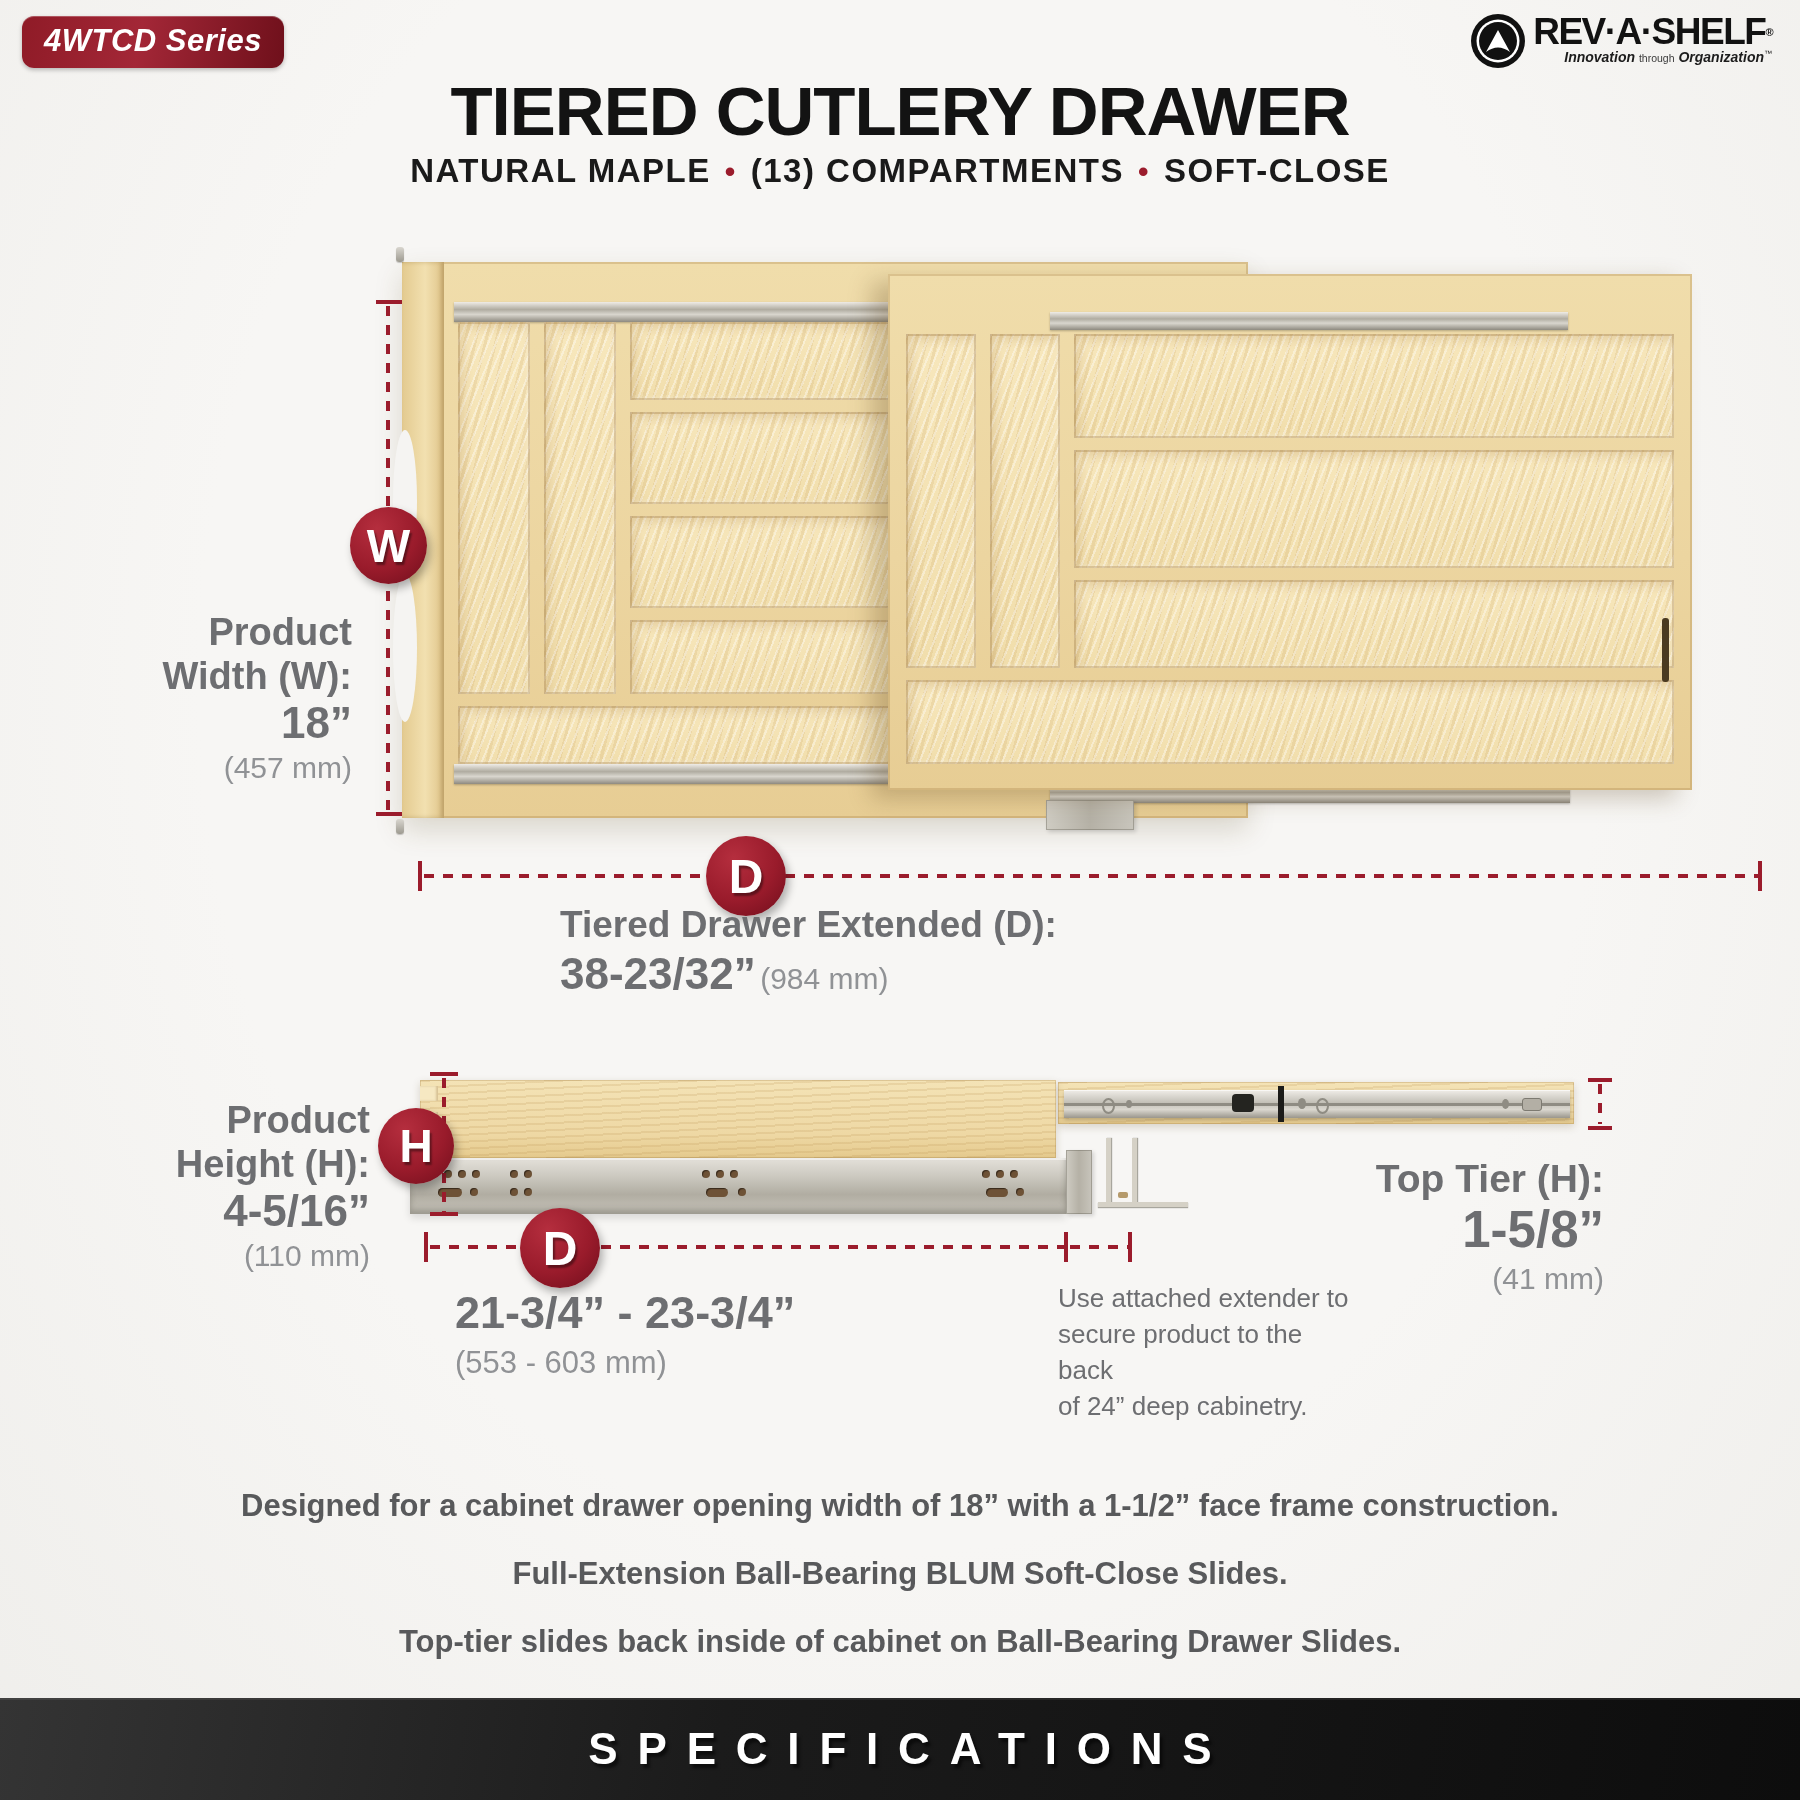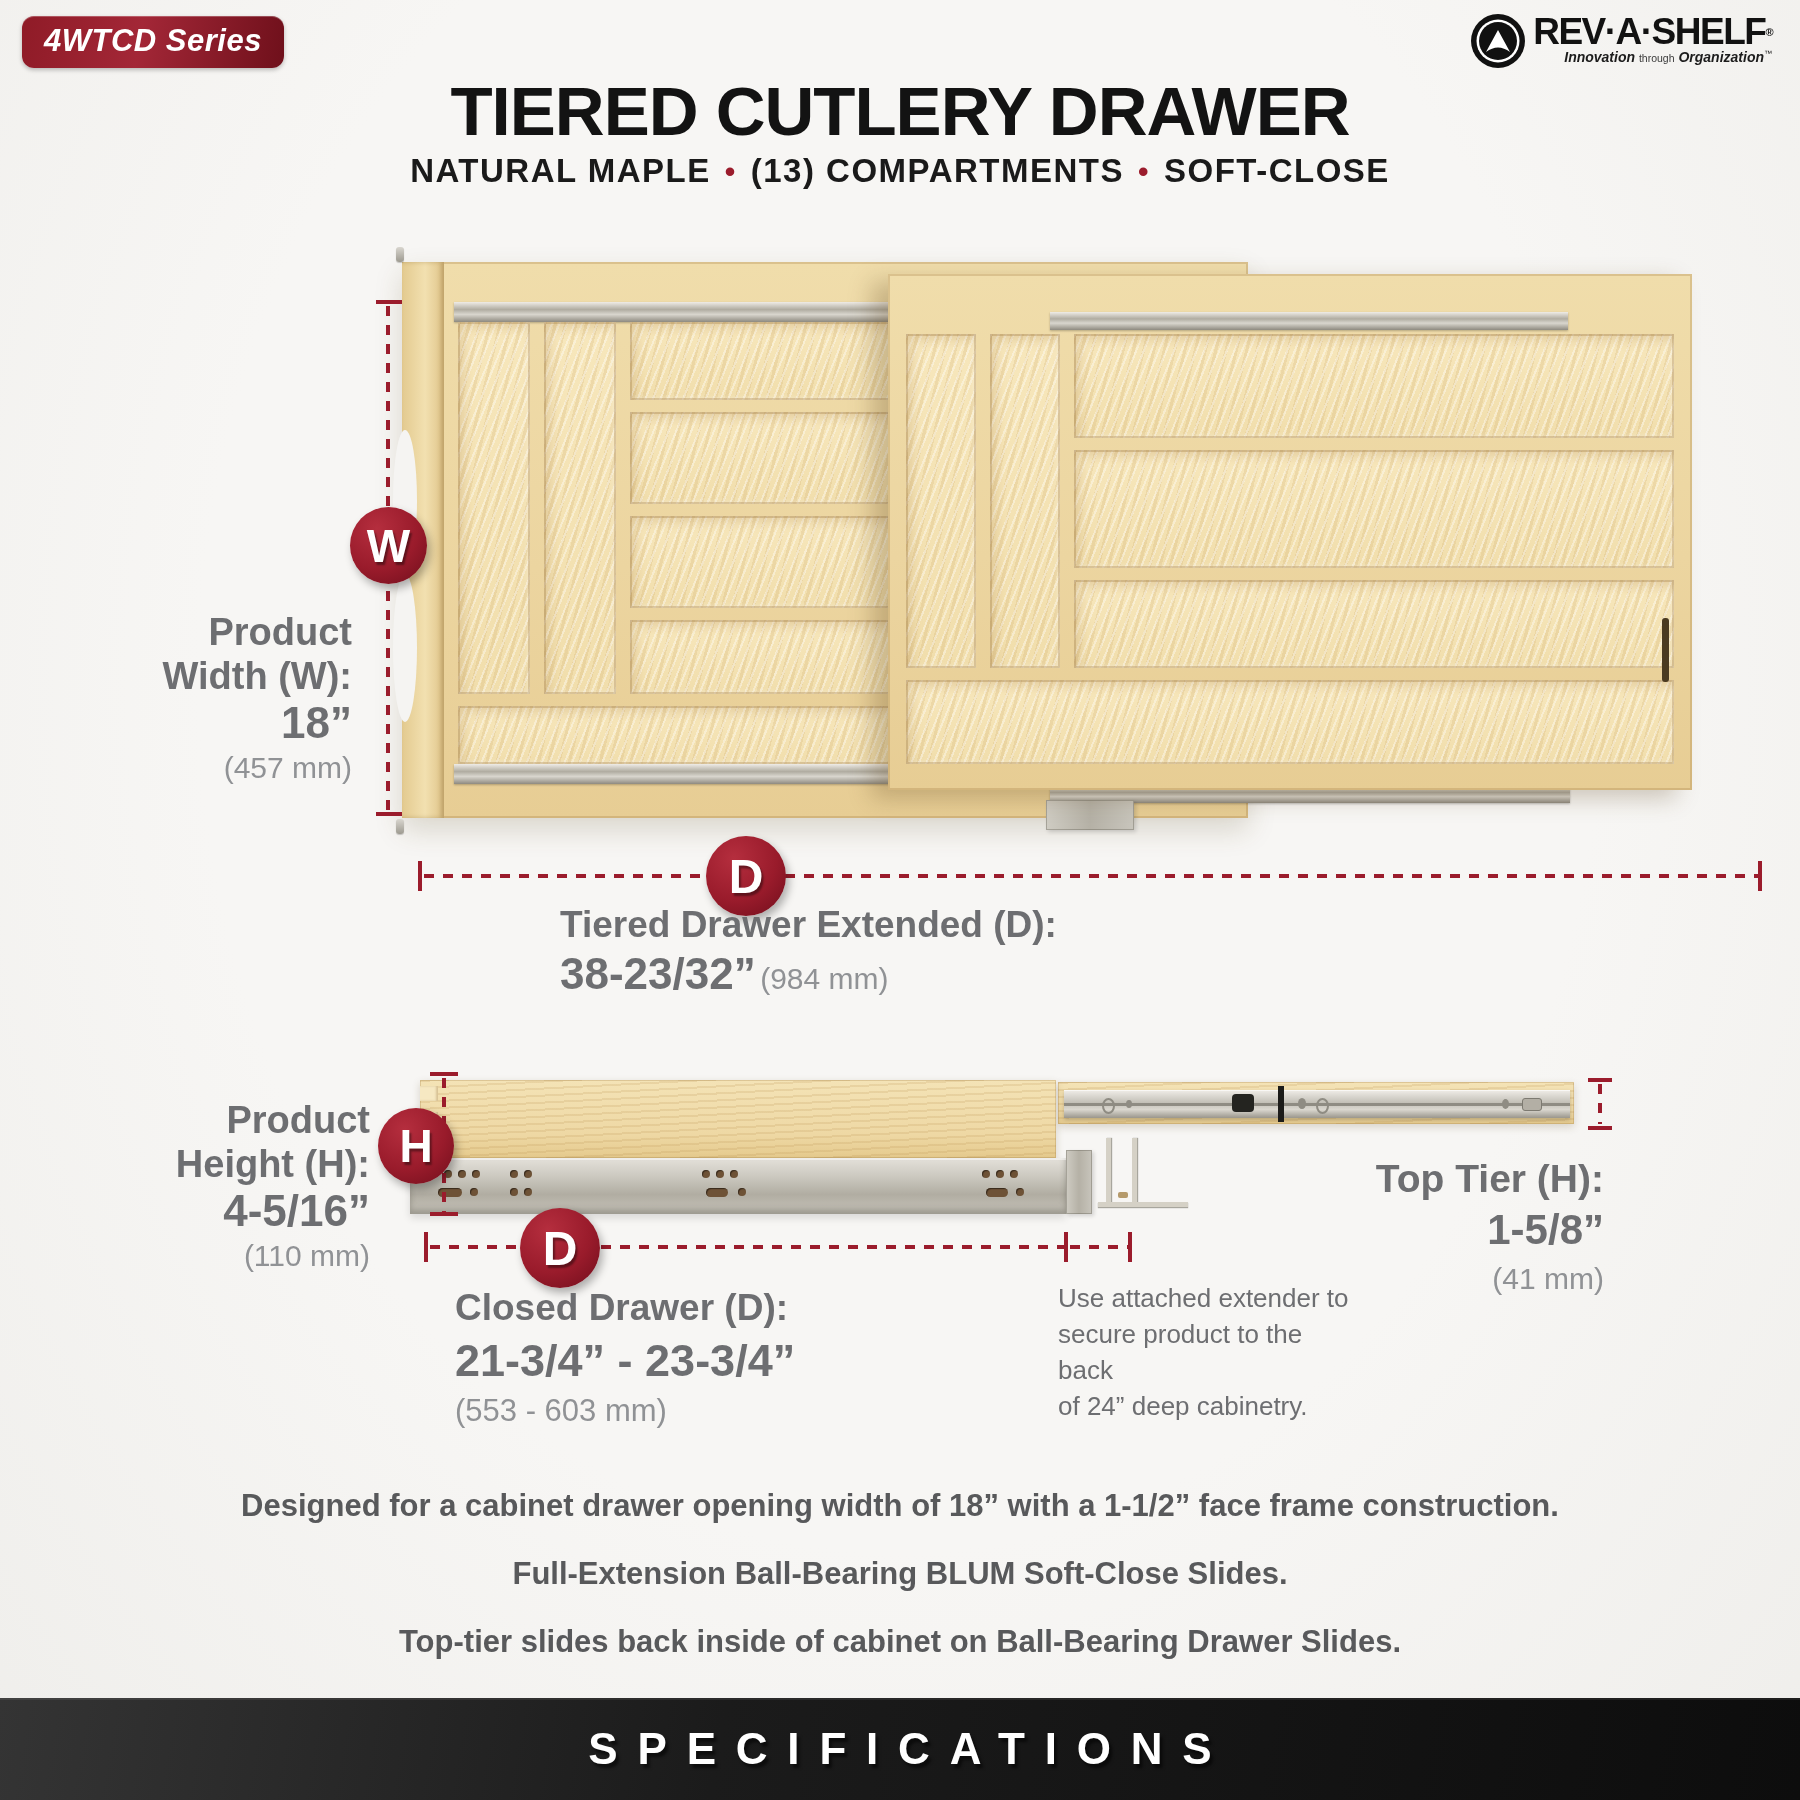--- a/index.html
+++ b/index.html
@@ -237,35 +237,34 @@
       <div class="dim-label" style="font-size:44px;line-height:50px">4-5/16”</div>
       <div class="dim-metric" style="font-size:30px;line-height:40px">(110 mm)</div>
     </div>
 
     <div class="abs tick" style="left:1588px;top:1078px;width:24px;height:4px"></div>
     <div class="abs dash-v" style="left:1598px;top:1084px;height:40px"></div>
     <div class="abs tick" style="left:1588px;top:1126px;width:24px;height:4px"></div>
 
     <div class="abs right-align" style="left:1304px;top:1155px;width:300px">
       <div class="dim-label" style="font-size:39px;line-height:48px">Top Tier (H):</div>
-      <div class="dim-label" style="font-size:42px;line-height:54px">1-5/8”</div>
+      <div class="dim-label" style="font-size:51px;line-height:54px">1-5/8”</div>
       <div class="dim-metric" style="font-size:30px;line-height:44px">(41 mm)</div>
     </div>
 
     <div class="abs tick" style="left:424px;top:1232px;width:4px;height:30px"></div>
     <div class="abs dash-h" style="left:430px;top:1245px;width:634px"></div>
     <div class="abs tick" style="left:1064px;top:1232px;width:4px;height:30px"></div>
     <div class="abs dash-h" style="left:1070px;top:1245px;width:58px"></div>
     <div class="abs tick" style="left:1128px;top:1232px;width:4px;height:30px"></div>
     <div class="abs dim-badge" style="left:520px;top:1208px;width:80px;height:80px;font-size:48px">
         <span>D</span>
       </div>
 
     <div class="abs center-align" style="left:455px;top:1284px;width:640px">
-      <div class="dim-label" style="font-size:37px;line-height:48px">Closed Drawer (D):</div>
       <div class="dim-label" style="font-size:45px;line-height:58px">21-3/4” - 23-3/4”</div>
       <div class="dim-metric" style="font-size:31px;line-height:42px">(553 - 603 mm)</div>
     </div>
 
     <div class="abs note-text" style="left:1058px;top:1280px;width:300px">
       <div>Use attached extender to</div>
       <div>secure product to the back</div>
       <div>of 24” deep cabinetry.</div>
     </div>
   </div>

